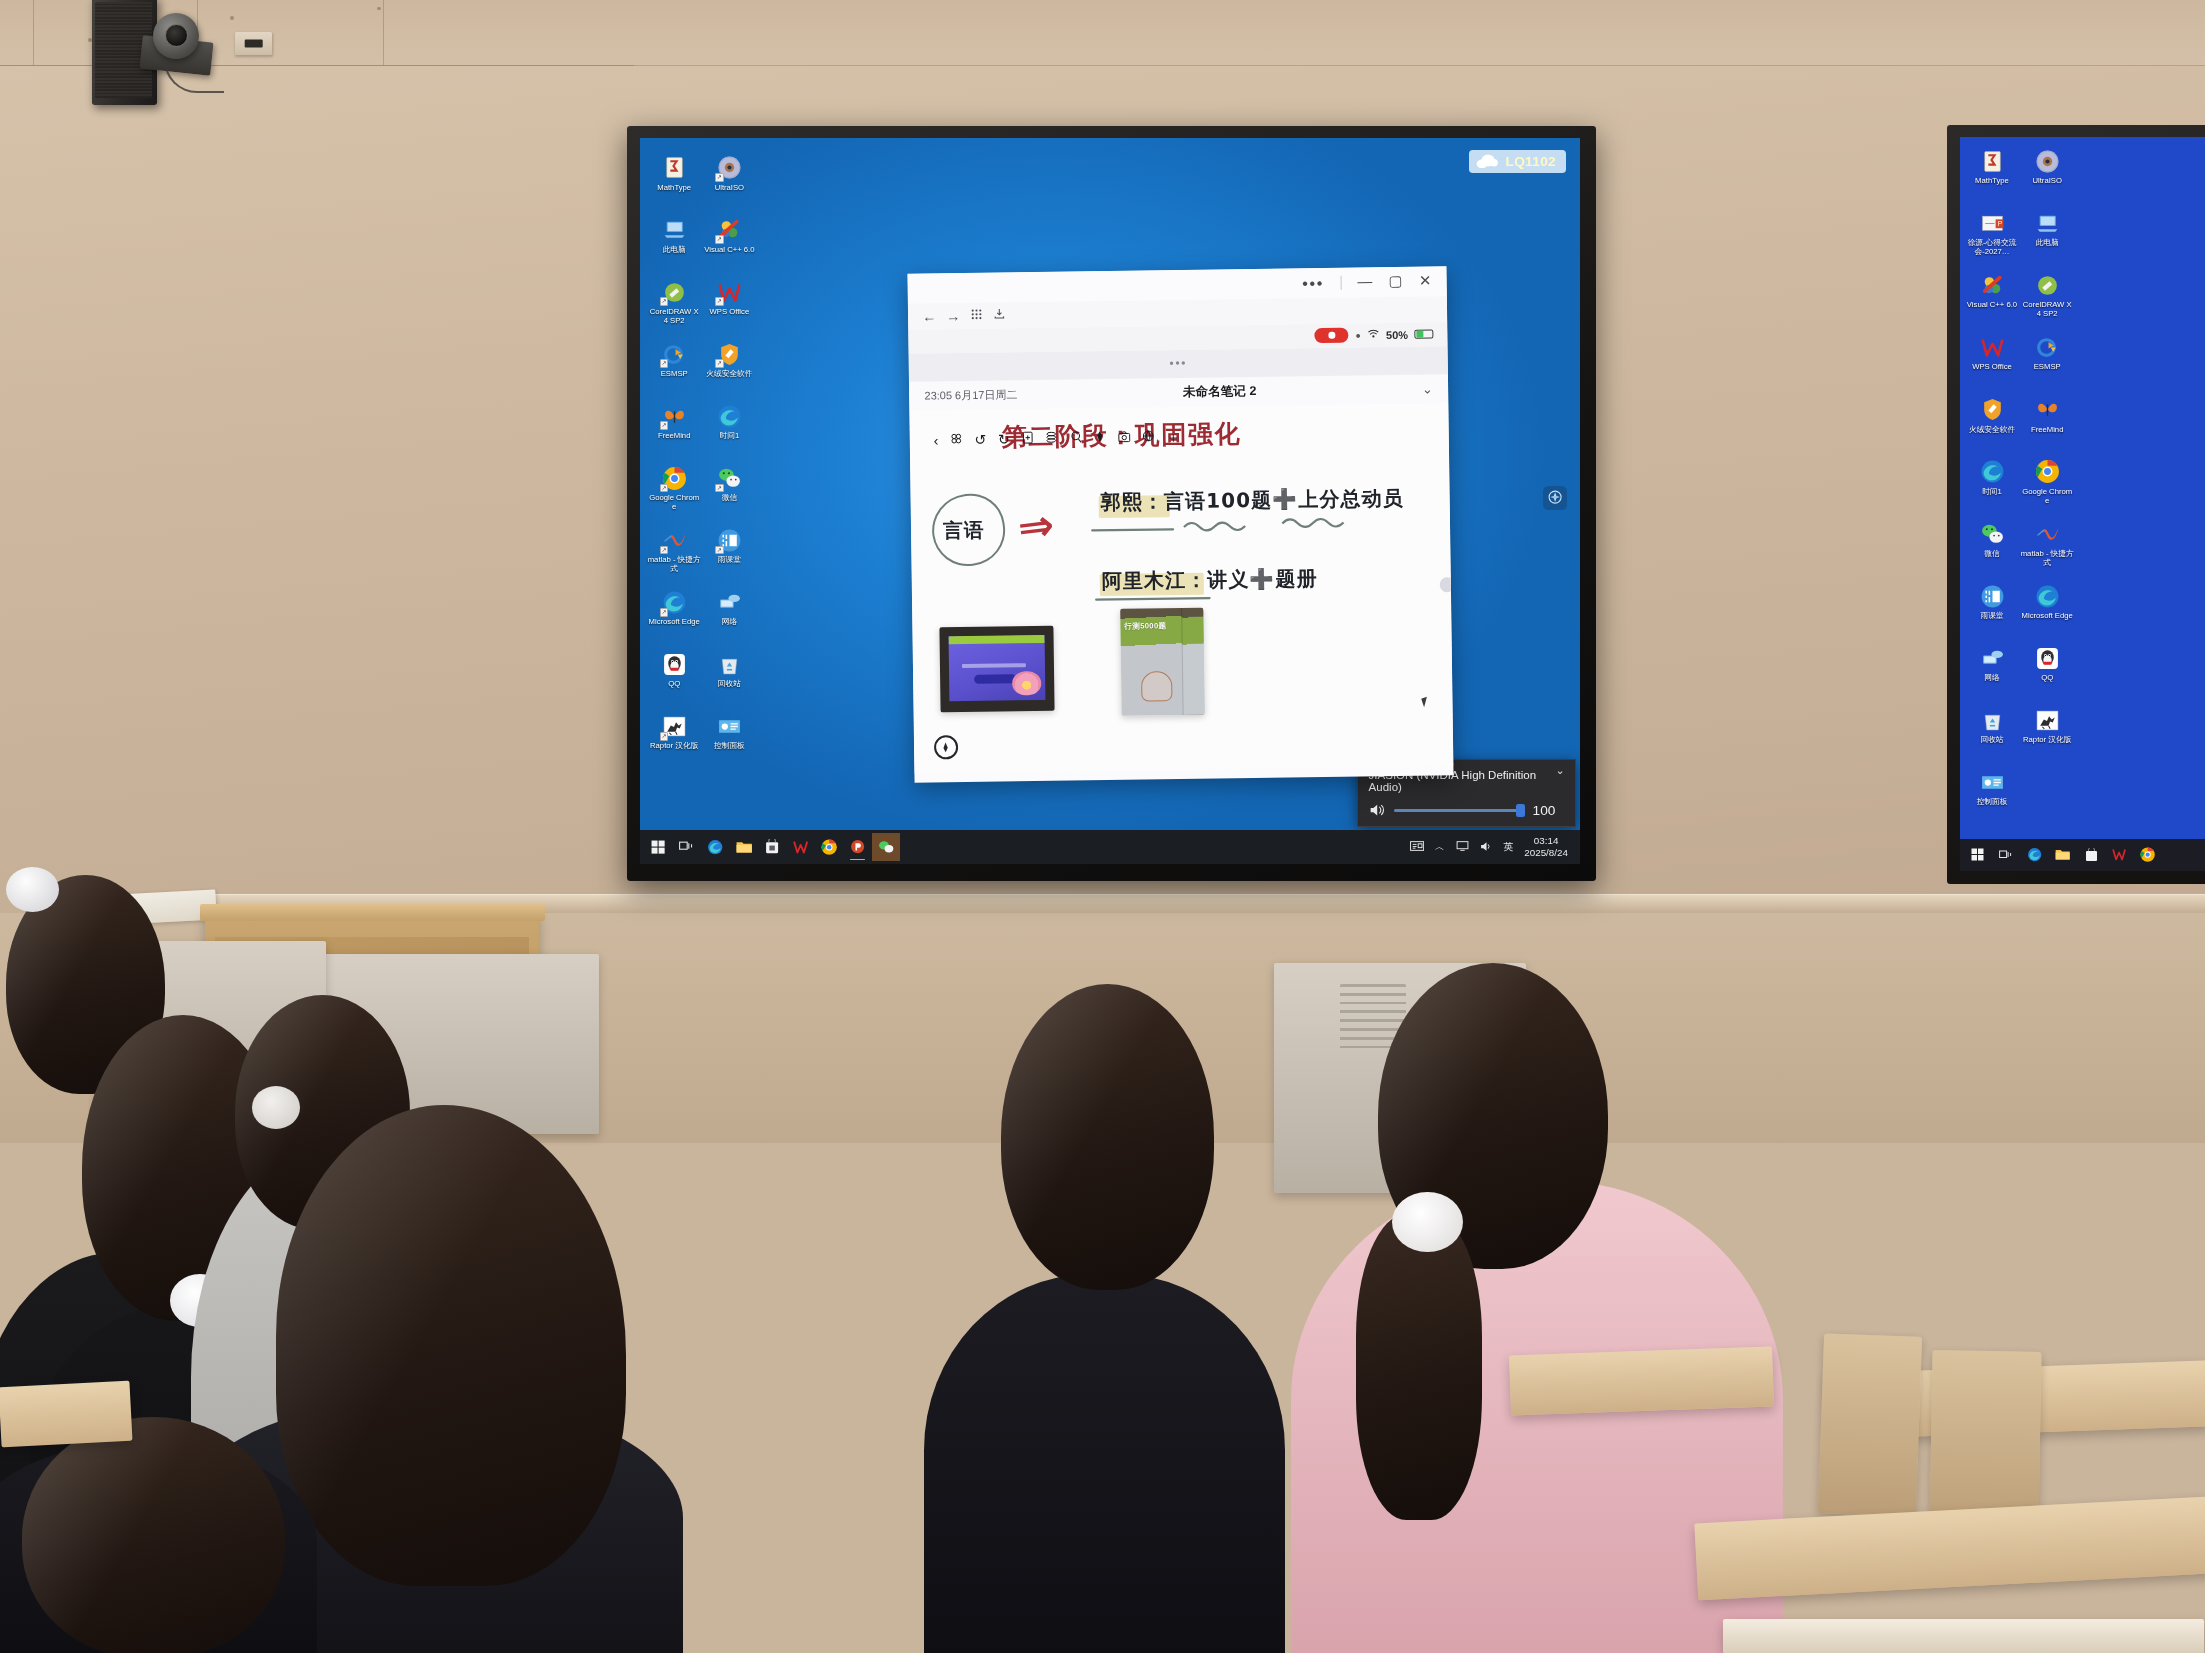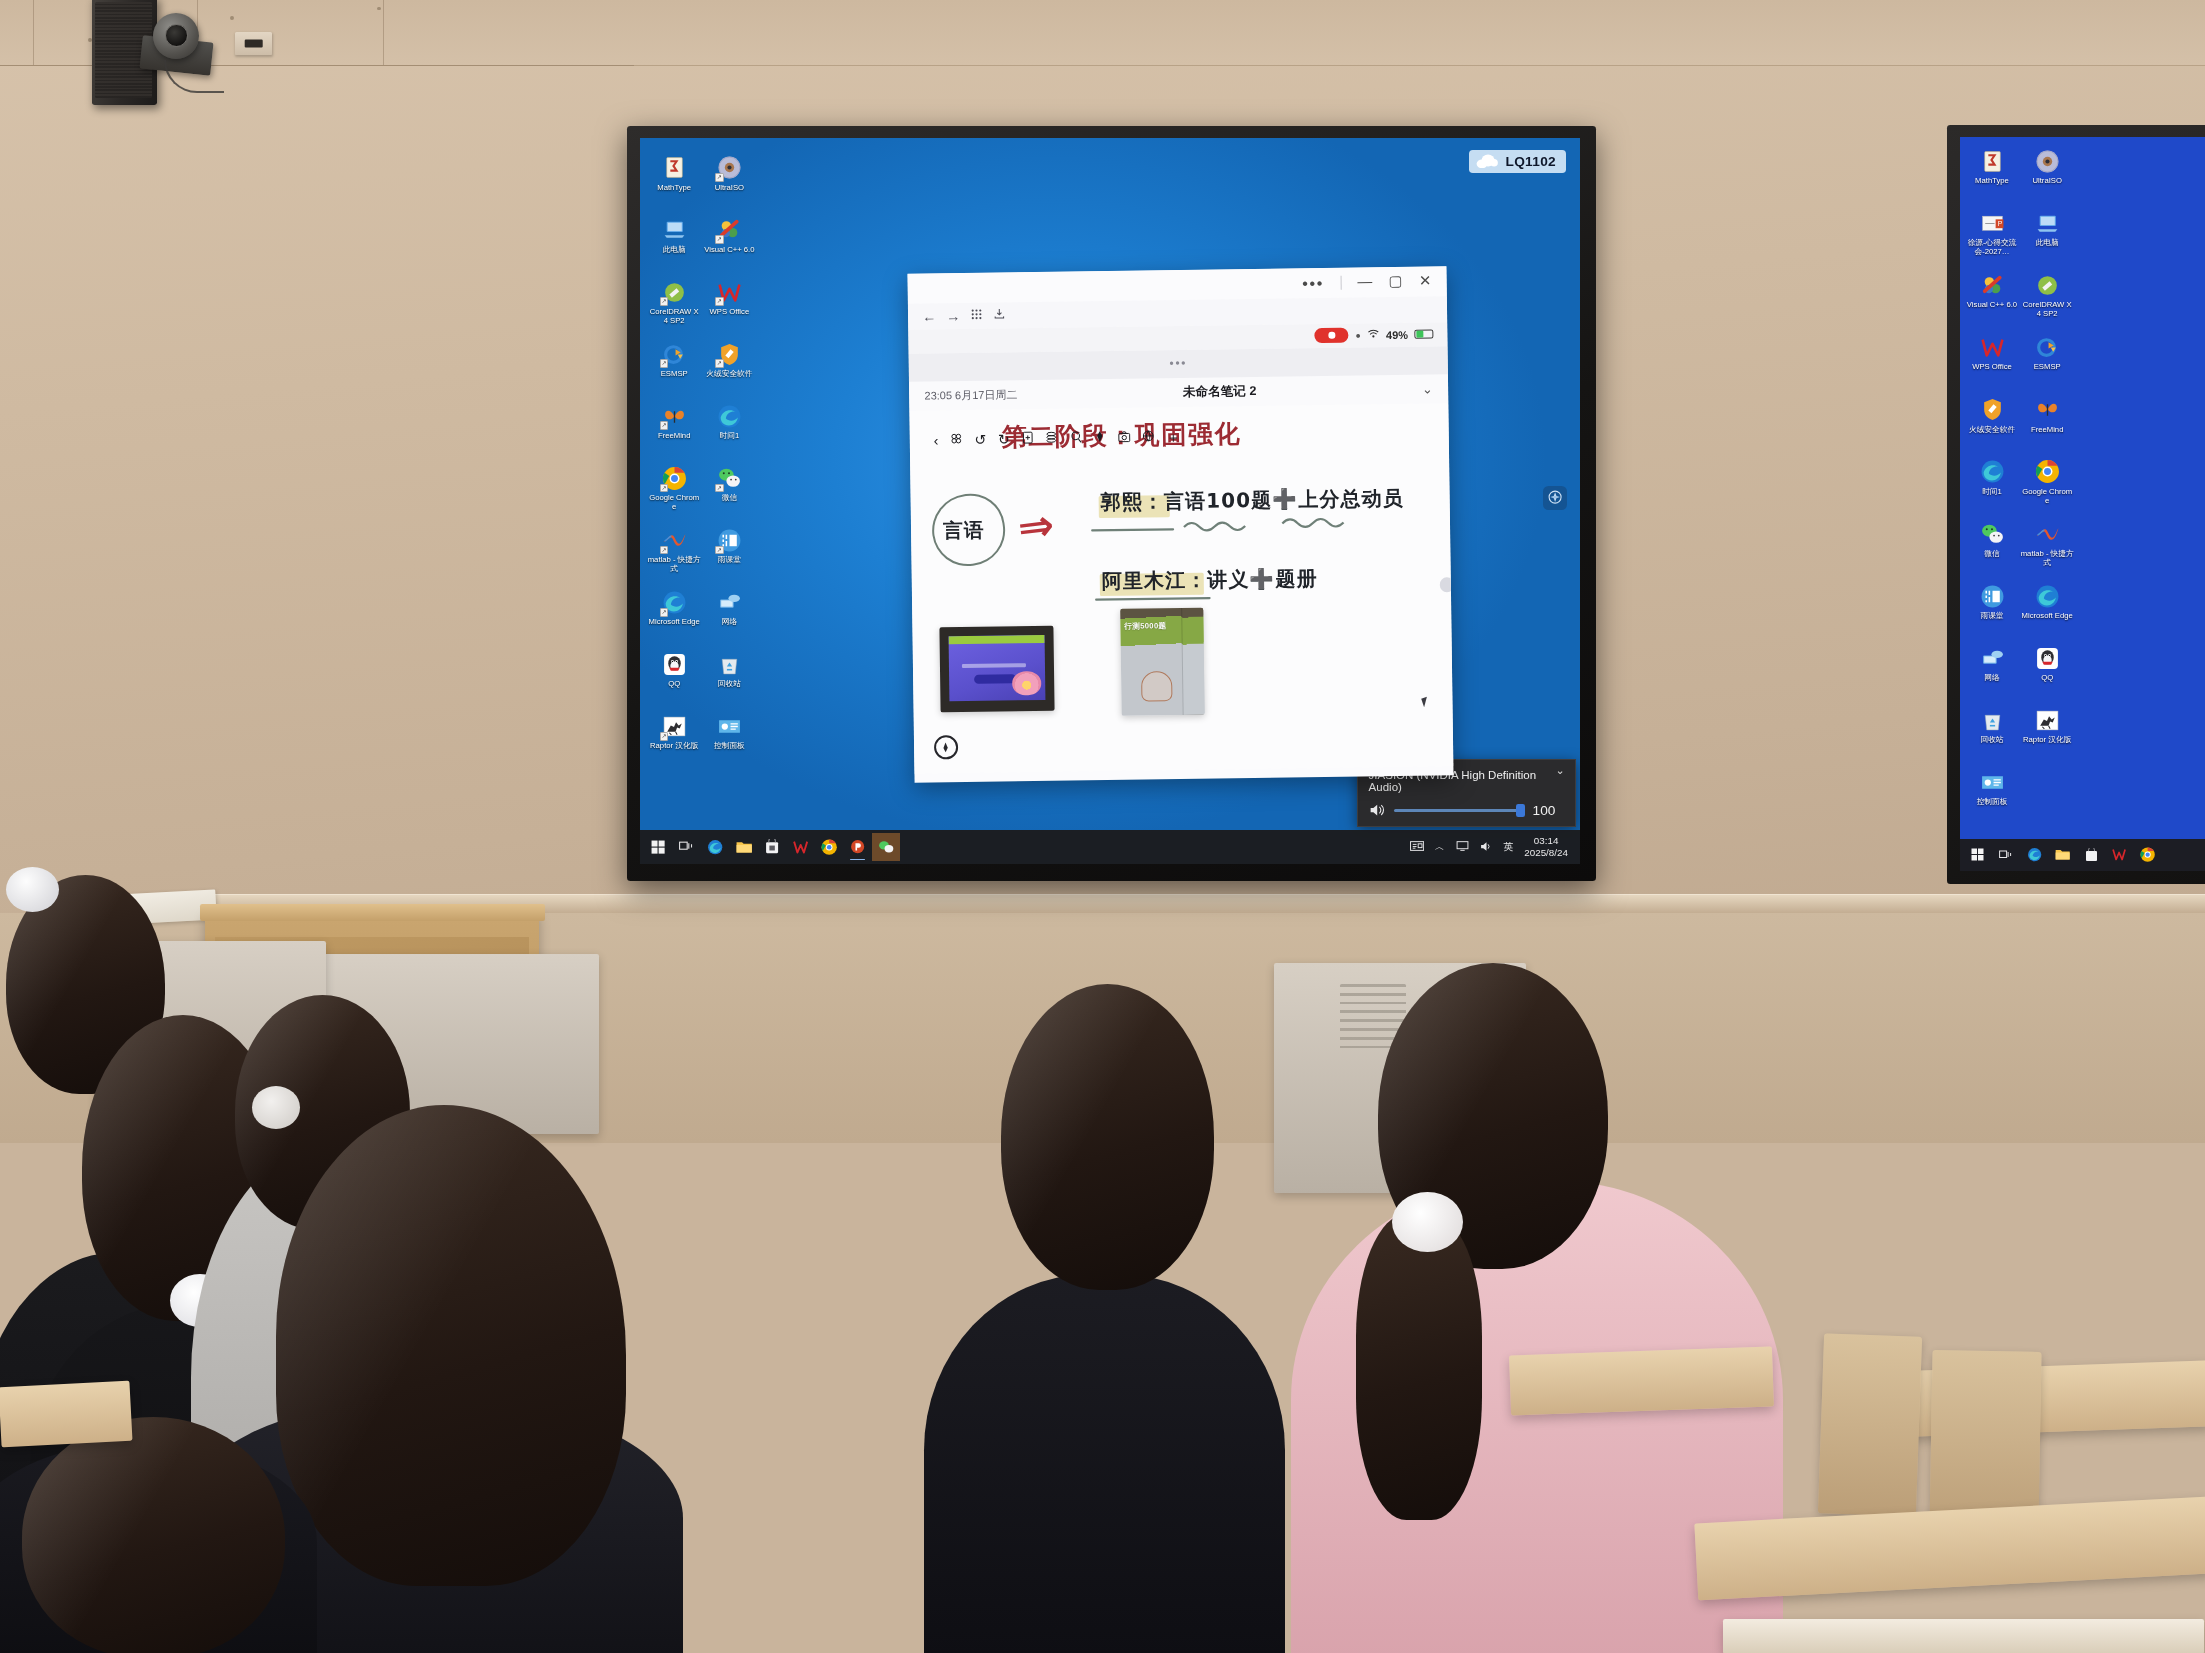--- a/index.html
+++ b/index.html
@@ -151,21 +151,21 @@
   }
 
   
   .cloud-badge {
     position:absolute; right:14.2px; top:12px;
     display:flex; align-items:center; gap:6.6px;
     background:rgba(222,238,250,.88); border-radius:3.8px;
     padding:3.8px 9.8px 3.8px 6.6px;
   }
   .cloud-badge svg { display:block; }
-  .cloud-badge span { font-size:13.7px; color:#0f172a; font-weight:600; letter-spacing:0.3px;}
+  .cloud-badge span { font-size:13.7px; color:#fef9c3; font-weight:600; letter-spacing:0.3px;}
 
   
   .icon-grid {
     position:absolute; left:7.7px; top:16.4px;
     display:grid; grid-template-columns:repeat(2,53px);
     grid-auto-rows:61px; gap:1.1px 2.2px;
   }
   .dicon { width:53px; text-align:center; cursor:default; }
   .dicon .glyph {
     width:27px; height:27px; margin:0 auto 2.2px; position:relative;
@@ -788,21 +788,21 @@
       <span class="rec-pill">
         <span class="rec-dot"></span>
       </span>
       <span style="color:#555;font-size:8.8px;">●</span>
       <span>
         <svg width="12" height="8.8" viewBox="0 0 22 16">
           <path d="M2 5a14 14 0 0118 0M5 9a9 9 0 0112 0" stroke="#2b2b2b" stroke-width="2" fill="none"></path>
           <circle cx="11" cy="13" r="2" fill="#2b2b2b"></circle>
         </svg>
       </span>
-      <span class="batt-txt">49%</span>
+      <span class="batt-txt">50%</span>
       <span class="batt-shell">
         <span class="batt-fill"></span>
       </span>
     </div>
 
     <div class="note-tab">
       <span class="dots3">•••</span>
     </div>
 
     <div class="note-head-row">

